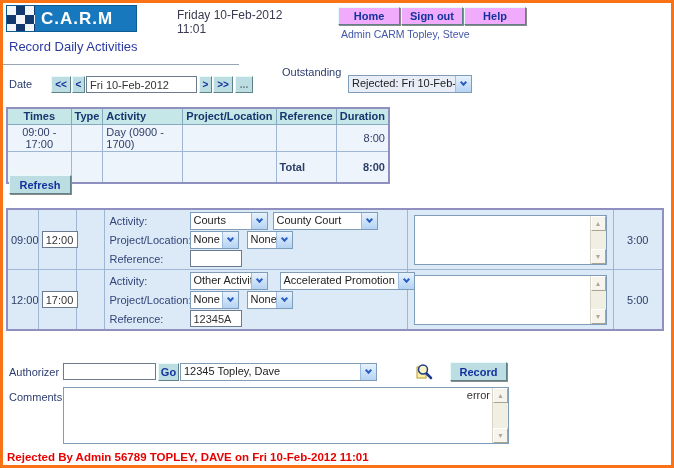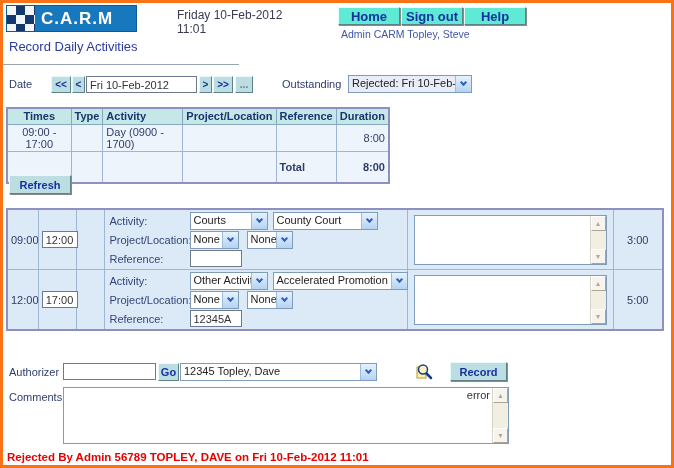--- a/index.html
+++ b/index.html
@@ -22,21 +22,21 @@
     background-image:conic-gradient(#12386e 25%, #f2f6fa 25% 50%, #12386e 50% 75%, #f2f6fa 75%);
     background-size:18px 18px; background-position:0 0;
   }
   .logo .logo-text {
     color:#fff; font-weight:bold; font-size:17px; letter-spacing:1px;
     padding-left:6px; white-space:nowrap;
   }
   .datetime { left:174px; top:5px; color:#3a3a52; font-size:12px; line-height:14px; }
   .topbtn {
     height:18px; width:62px;
-    background:#5eead4; color:#14329e; font-weight:bold; font-size:13px;
+    background:#f0abfc; color:#14329e; font-weight:bold; font-size:11px;
     font-family:"Liberation Sans", sans-serif;
     border-top:1px solid #eafafa; border-left:1px solid #eafafa;
     border-right:1px solid #5e8288; border-bottom:1px solid #5e8288;
     box-shadow:1px 1px 0 #8a8a8a; cursor:pointer; text-align:center;
   }
   .user-line { left:338px; top:25px; color:#4156a8; font-size:10.5px; }
   .page-title { left:6px; top:36px; color:#2b3a9e; font-size:13px; }
   .partial-rule { left:0; top:61px; width:236px; height:1px; background:#97a5b5; }
 
   
@@ -89,21 +89,21 @@
 
   .acts { left:3px; top:205px; background:#dce9f6; table-layout:fixed; }
   .acts th.c { text-align:center; }
   .acts td { vertical-align:middle; }
   .acts td.center { text-align:center; }
   .acts tr.body-row { height:60px; }
   .aline { display:flex; align-items:center; height:19px; margin-left:2px; }
   .aline .flabel { width:80px; font-size:11px; color:#33457a; flex:0 0 80px; }
   .sel-cat { width:78px; }
   .row-0 .sel-detail { width:105px; margin-left:5px; }
-  .row-1 .sel-detail { width:145px; margin-left:5px;text-align:center; }
+  .row-1 .sel-detail { width:145px; margin-left:12px;text-align:center; }
   .sel-none1 { width:49px; }
   .sel-none2 { width:46px; margin-left:8px; }
   .ref-input { width:52px; }
   .to-input { width:36px; text-align:center; }
 
   
   .ftextarea { position:relative; background:#fff; border:1px solid #7f9db9; }
   .ftextarea .content {
     position:absolute; top:1px; left:3px; right:18px; font-size:11px; color:#333;
     text-align:right; white-space:pre-wrap;
@@ -149,21 +149,21 @@
   <div class="abs page-title">Record Daily Activities</div>
   <div class="abs partial-rule"></div>
 
   <span class="abs field-label" style="left:6px; top:75px;">Date</span>
   <button class="abs navbtn" style="left:48px; top:73px; width:20px;">&lt;&lt;</button>
   <button class="abs navbtn" style="left:69px; top:73px; width:13px;">&lt;</button>
   <input class="abs tinput" style="left: 83px; top: 73px; width: 111px;" value="Fri 10-Feb-2012">
   <button class="abs navbtn" style="left:196px; top:73px; width:13px;">&gt;</button>
   <button class="abs navbtn" style="left:210px; top:73px; width:20px;">&gt;&gt;</button>
   <button class="abs navbtn" style="left:232px; top:73px; width:18px; color:#6a7d86;">...</button>
-  <span class="abs field-label" style="left:279px; top:75px;">Outstanding</span>
+  <span class="abs field-label" style="left:279px; top:63px;">Outstanding</span>
   <div class="abs fselect lav" style="left:345px; top:72px; width:124px;">
     <span class="txt">Rejected: Fri 10-Feb-2012</span>
     <span class="arrow-btn">
         <span class="chev"></span>
       </span>
   </div>
 
   <table class="abs dtable summary">
     <colgroup>
         <col style="width:64px">

